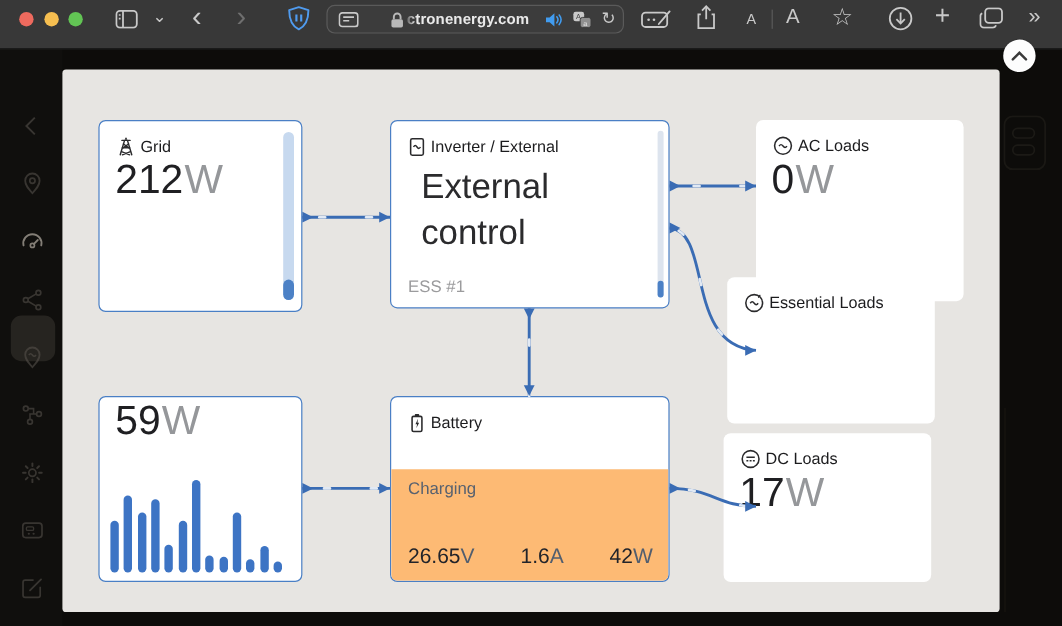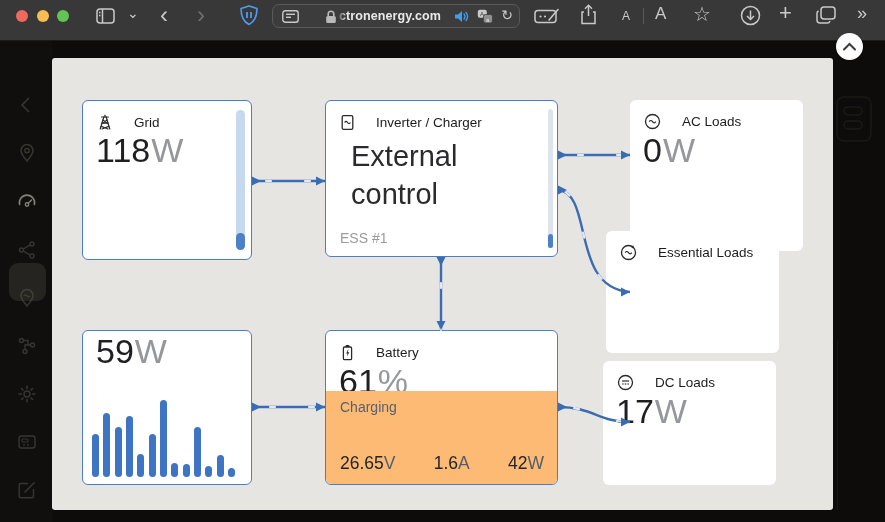--- a/index.html
+++ b/index.html
@@ -25,21 +25,21 @@
   
   .modal { position:absolute; left:52px; top:58px; width:781px; height:452px; background:#e7e5e2; border-radius:3px; z-index:10; }
   .clock { position:absolute; left:0; top:11px; width:100%; text-align:center; font-size:15px; color:#3e3e40; }
 
   .close-btn { position:absolute; left:836px; top:33px; width:27px; height:27px; border-radius:50%; background:#fdfdfd; z-index:50;
                display:flex; align-items:center; justify-content:center; box-shadow:0 0 0 1px rgba(0,0,0,.08); cursor:pointer; }
 
   
   .card { position:absolute; background:#fff; border-radius:6px; }
   .card.active { border:1.5px solid #4a7fc5; }
-  .card-hd { display:flex; align-items:center; gap:21px; padding:13px 12px 0 14px; }
+  .card-hd { display:flex; align-items:center; gap:4px; padding:13px 12px 0 14px; }
   .card-hd svg { flex:0 0 auto; }
   .card-label { font-size:13.5px; color:#1c1c1e; white-space:nowrap; }
   .bigv { padding:1px 12px 0 13px; font-size:34px; color:#1f1f22; line-height:1.15; }
   .unit { color:#95979a; margin-left:1px; }
 
   .vgauge { position:absolute; right:6px; top:9px; bottom:9px; width:9px; background:#c7d9ef; border-radius:4.5px; }
   .vgauge-fill { position:absolute; left:0; right:0; bottom:0; background:#4c81c6; border-radius:4.5px; }
   .vscroll { position:absolute; right:4px; top:8px; bottom:8px; width:5px; background:#dde4ee; border-radius:2.5px; }
   .vscroll-thumb { position:absolute; left:0; right:0; bottom:0; height:14px; background:#4c81c6; border-radius:2.5px; }
 
@@ -248,33 +248,33 @@
               <path d="M4.6 3 H11.4"></path>
             <path d="M6.8 3 L3.2 15"></path>
               <path d="M9.2 3 L12.8 15"></path>
             <path d="M5 9.2 H11"></path>
               <path d="M5.9 6 L10.4 9.2 M10.1 6 L5.6 9.2"></path>
             <path d="M4.3 12.4 L11 15 M11.7 12.4 L5 15"></path>
           </g>
         </svg>
         <span class="card-label">Grid</span>
       </div>
-      <div class="bigv"><span>118</span><span class="unit">W</span></div>
+      <div class="bigv"><span>212</span><span class="unit">W</span></div>
       <div class="vgauge">
         <div class="vgauge-fill" style="height: 12%;"></div>
       </div>
     </div>
 
     <div class="card active" style="left:273px;top:42px;width:233px;height:157px">
       <div class="card-hd">
         <svg width="15" height="17" viewBox="0 0 15 17">
           <rect x="2.2" y="1.6" width="10.6" height="13.8" rx="1.4" fill="none" stroke="#2a2a2c" stroke-width="1.3"></rect>
           <path d="M4.6 8.5 q1.4 -2.4 2.9 0 q1.5 2.4 2.9 0" fill="none" stroke="#2a2a2c" stroke-width="1.2"></path>
         </svg>
-        <span class="card-label">Inverter / Charger</span>
+        <span class="card-label">Inverter / External</span>
       </div>
       <div class="inv-state">External control</div>
       <div class="inv-sub">ESS #1</div>
       <div class="vscroll">
         <div class="vscroll-thumb"></div>
       </div>
     </div>
 
     <div class="card" style="left:578px;top:42px;width:173px;height:151px">
       <div class="card-hd">
@@ -335,21 +335,20 @@
 
     <div class="card active" style="left:273px;top:272px;width:233px;height:155px;overflow:hidden">
       <div class="card-hd">
         <svg width="15" height="17" viewBox="0 0 15 17">
           <rect x="5.7" y="1" width="3.6" height="2" rx="0.6" fill="#2a2a2c"></rect>
           <rect x="3.4" y="3" width="8.2" height="12.6" rx="1.2" fill="none" stroke="#2a2a2c" stroke-width="1.3"></rect>
           <polygon points="8.4,5 6.2,9.6 7.6,9.6 6.9,12.8 9.3,8.3 7.9,8.3" fill="#2a2a2c"></polygon>
         </svg>
         <span class="card-label">Battery</span>
       </div>
-      <div class="bigv"><span>61</span><span class="unit">%</span></div>
       <div class="batt-fill" style="height: 61%;">
         <div class="charging">Charging</div>
       </div>
       <div class="batt-readings">
         <span><span class="rv">26.65</span><span class="rv ru">V</span></span>
         <span><span class="rv">1.6</span><span class="rv ru">A</span></span>
         <span><span class="rv">42</span><span class="rv ru">W</span></span>
       </div>
     </div>
   </div>

